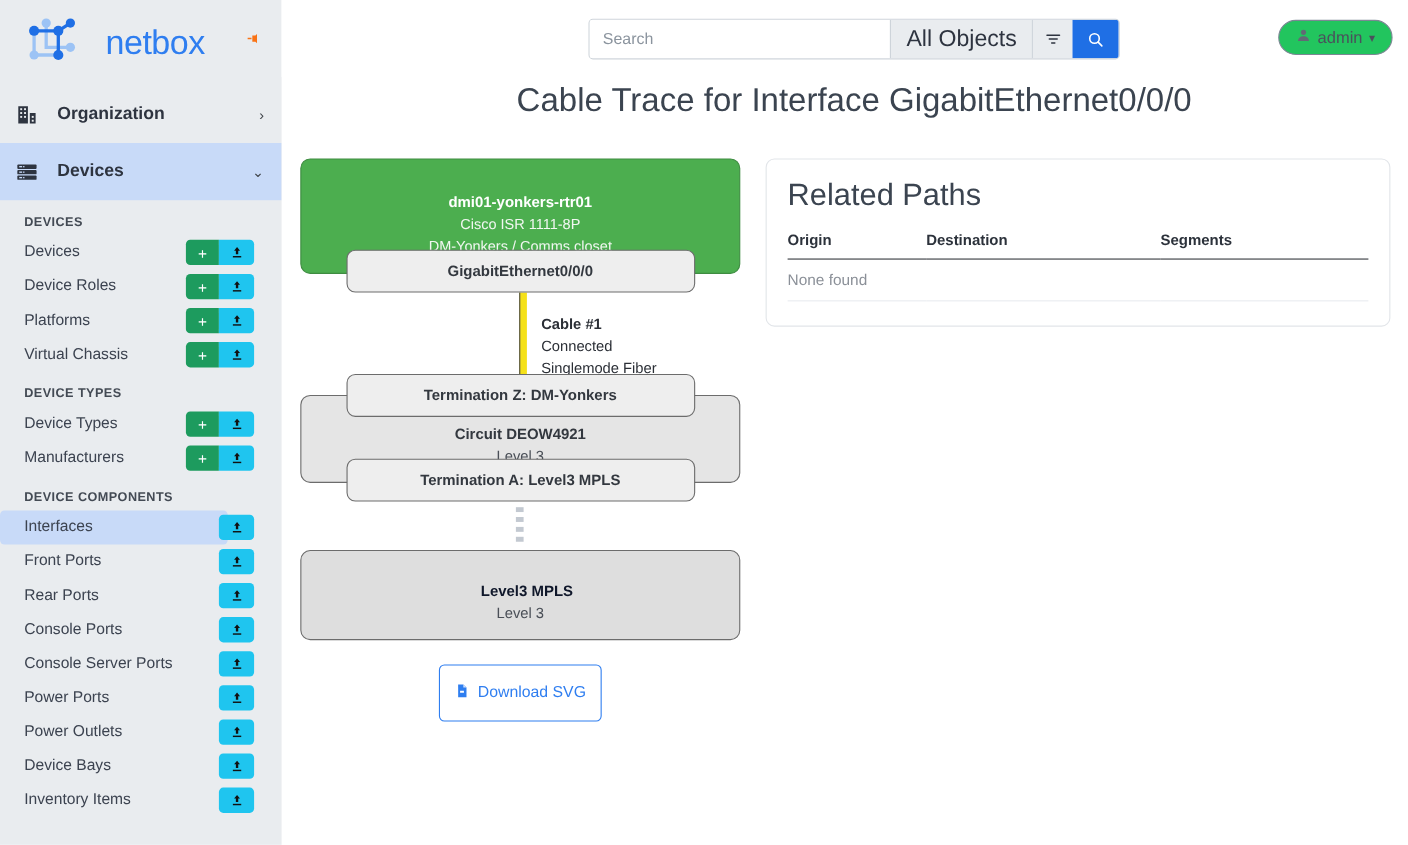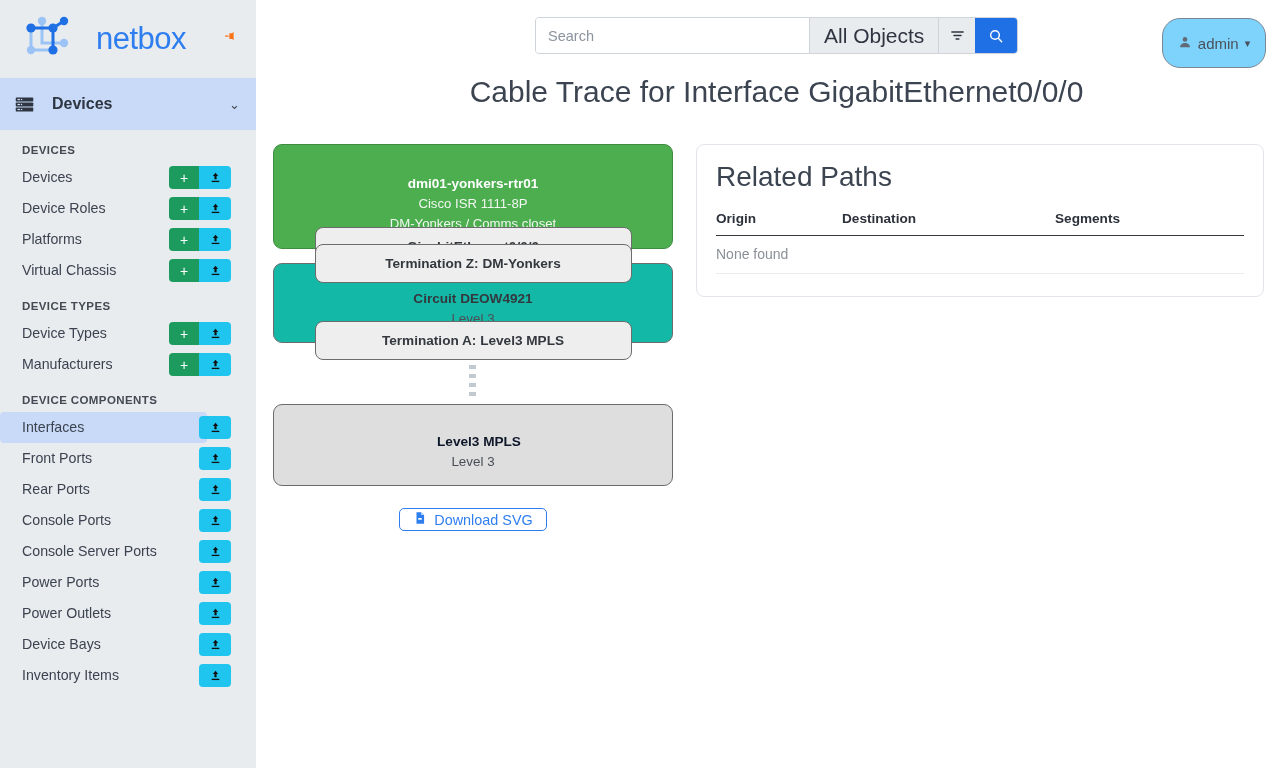--- a/index.html
+++ b/index.html
@@ -112,25 +112,25 @@
     display: flex; align-items: center; justify-content: center;
     border-left: 1px solid #ced4da; cursor: pointer;
   }
   .search-btn {
     width: 42px; background: #1f6fe5; color: #fff;
     display: flex; align-items: center; justify-content: center;
     cursor: pointer;
   }
   .user-btn {
     position: absolute; right: 14px; top: 18px;
-    height: 50px; min-width: 104px;
+    height: 32px; min-width: 104px;
     border: 1px solid #7c8794; border-radius: 18px;
     display: flex; align-items: center; justify-content: center; gap: 6px;
     font-size: 15px; color: #4a515c; cursor: pointer;
-    padding: 0 12px; background: #7dd3fc;
+    padding: 0 12px; background: #22c55e;
   }
 
   
   #main { position: absolute; left: 256px; top: 70px; width: 1024px; height: 698px; }
   .page-title {
     font-size: 30px; font-weight: 400; color: #3b4450;
     padding: 0 0 0 17px; margin: 0; line-height: 44px; text-align: center;
   }
 
   .content { position: relative; padding: 30px 0 0 17px; display: flex; }
@@ -170,21 +170,21 @@
     border-left: 1.5px solid #4a4a4a;
   }
   .cable-info {
     position: absolute; left: 219px; top: 19px;
     text-align: left;
   }
   .cable-info .ci-name { font-size: 13.4px; font-weight: 700; color: #2b2f36; line-height: 20px; }
   .cable-info .ci-row { font-size: 13.4px; color: #2b2f36; line-height: 20px; }
 
   .node-circuit {
-    background: #14b8a6; border-color: #6c6c6c;
+    background: #e5e5e5; border-color: #6c6c6c;
     height: 80px; margin-top: -20px; padding-top: 24px;
   }
   .node-circuit .n-title { font-size: 13.6px; font-weight: 700; color: #33383f; line-height: 21px; }
   .node-circuit .n-sub { font-size: 13.4px; color: #4a4f57; line-height: 20px; }
 
   .dot-seg { position: relative; height: 44px; }
   .dot-line {
     position: absolute; left: 196px; top: 5px;
     width: 7px; height: 34px;
     background-image: linear-gradient(to bottom, #c3c9d1 50%, rgba(0,0,0,0) 0%);
@@ -197,21 +197,21 @@
     height: 82px; padding-top: 26px;
   }
   .node-provider .n-title { font-size: 13.6px; font-weight: 700; color: #0f172a; line-height: 21px; padding-left: 12px; }
   .node-provider .n-sub { font-size: 13.4px; color: #4a4f57; line-height: 20px; }
 
   .dl-wrap { text-align: center; padding-top: 22px; }
   .dl-btn {
     display: inline-flex; align-items: center; gap: 7px;
     border: 1px solid #2f7ef0; border-radius: 5px;
     background: #fff; color: #2f7ef0;
-    font-size: 14.4px; padding: 1px 13px; cursor: pointer;
+    font-size: 14.4px; padding: 15px 13px; cursor: pointer;
     font-family: "Liberation Sans", sans-serif;
   }
   .trace-status {
     text-align: center; padding-top: 24px;
     font-size: 29px; color: #2d8a4e; font-weight: 400;
   }
 
   
   .card {
     position: absolute; left: 440px; top: 30px;
@@ -258,20 +258,39 @@
       </svg>
       <span class="brand-word">netbox</span>
     </div>
     <span class="pin-icon">
       <svg width="17" height="17" viewBox="0 0 24 24" fill="#f97316">
         <path d="M3 11h5v-2H3v2zm6-5v8h4l2 2V4l-2 2H9z"></path>
       </svg>
     </span>
   </div>
 
+  <div class="nav-group-top">
+    <span class="ng-icon">
+      <svg width="21" height="21" viewBox="0 0 24 24" fill="#2e3440">
+        <path d="M3 3h10v18H3V3zm12 7h6v11h-6V10z"></path>
+        <g fill="#e9ecef">
+          <rect x="5" y="5" width="2" height="2"></rect>
+            <rect x="9" y="5" width="2" height="2"></rect>
+          <rect x="5" y="9" width="2" height="2"></rect>
+            <rect x="9" y="9" width="2" height="2"></rect>
+          <rect x="5" y="13" width="2" height="2"></rect>
+            <rect x="9" y="13" width="2" height="2"></rect>
+          <rect x="17" y="13" width="2" height="2"></rect>
+            <rect x="17" y="17" width="2" height="2"></rect>
+        </g>
+      </svg>
+    </span>
+    <span class="ng-label">Organization</span>
+    <span class="ng-caret">›</span>
+  </div>
 
   <div class="nav-group-top active">
     <span class="ng-icon">
       <svg width="21" height="21" viewBox="0 0 24 24" fill="#2e3440">
         <rect x="2" y="4" width="20" height="4.6" rx="1"></rect>
         <rect x="2" y="9.7" width="20" height="4.6" rx="1"></rect>
         <rect x="2" y="15.4" width="20" height="4.6" rx="1"></rect>
         <g fill="#c8daf8">
           <rect x="4" y="5.6" width="3" height="1.4"></rect>
             <rect x="8" y="5.6" width="1.4" height="1.4"></rect>
@@ -504,20 +523,28 @@
     <div class="trace-col">
 
       <div class="node node-device">
         <div class="n-title">dmi01-yonkers-rtr01</div>
         <div class="n-sub">Cisco ISR 1111-8P</div>
         <div class="n-sub">DM-Yonkers / Comms closet</div>
       </div>
 
       <div class="term-box">GigabitEthernet0/0/0</div>
 
+      <div class="cable-seg">
+        <div class="cable-line"></div>
+        <div class="cable-info">
+          <div class="ci-name">Cable #1</div>
+          <div class="ci-row">Connected</div>
+          <div class="ci-row">Singlemode Fiber</div>
+        </div>
+      </div>
 
       <div class="term-box">Termination Z: DM-Yonkers</div>
 
       <div class="node node-circuit">
         <div class="n-title">Circuit DEOW4921</div>
         <div class="n-sub">Level 3</div>
       </div>
 
       <div class="term-box">Termination A: Level3 MPLS</div>
 

